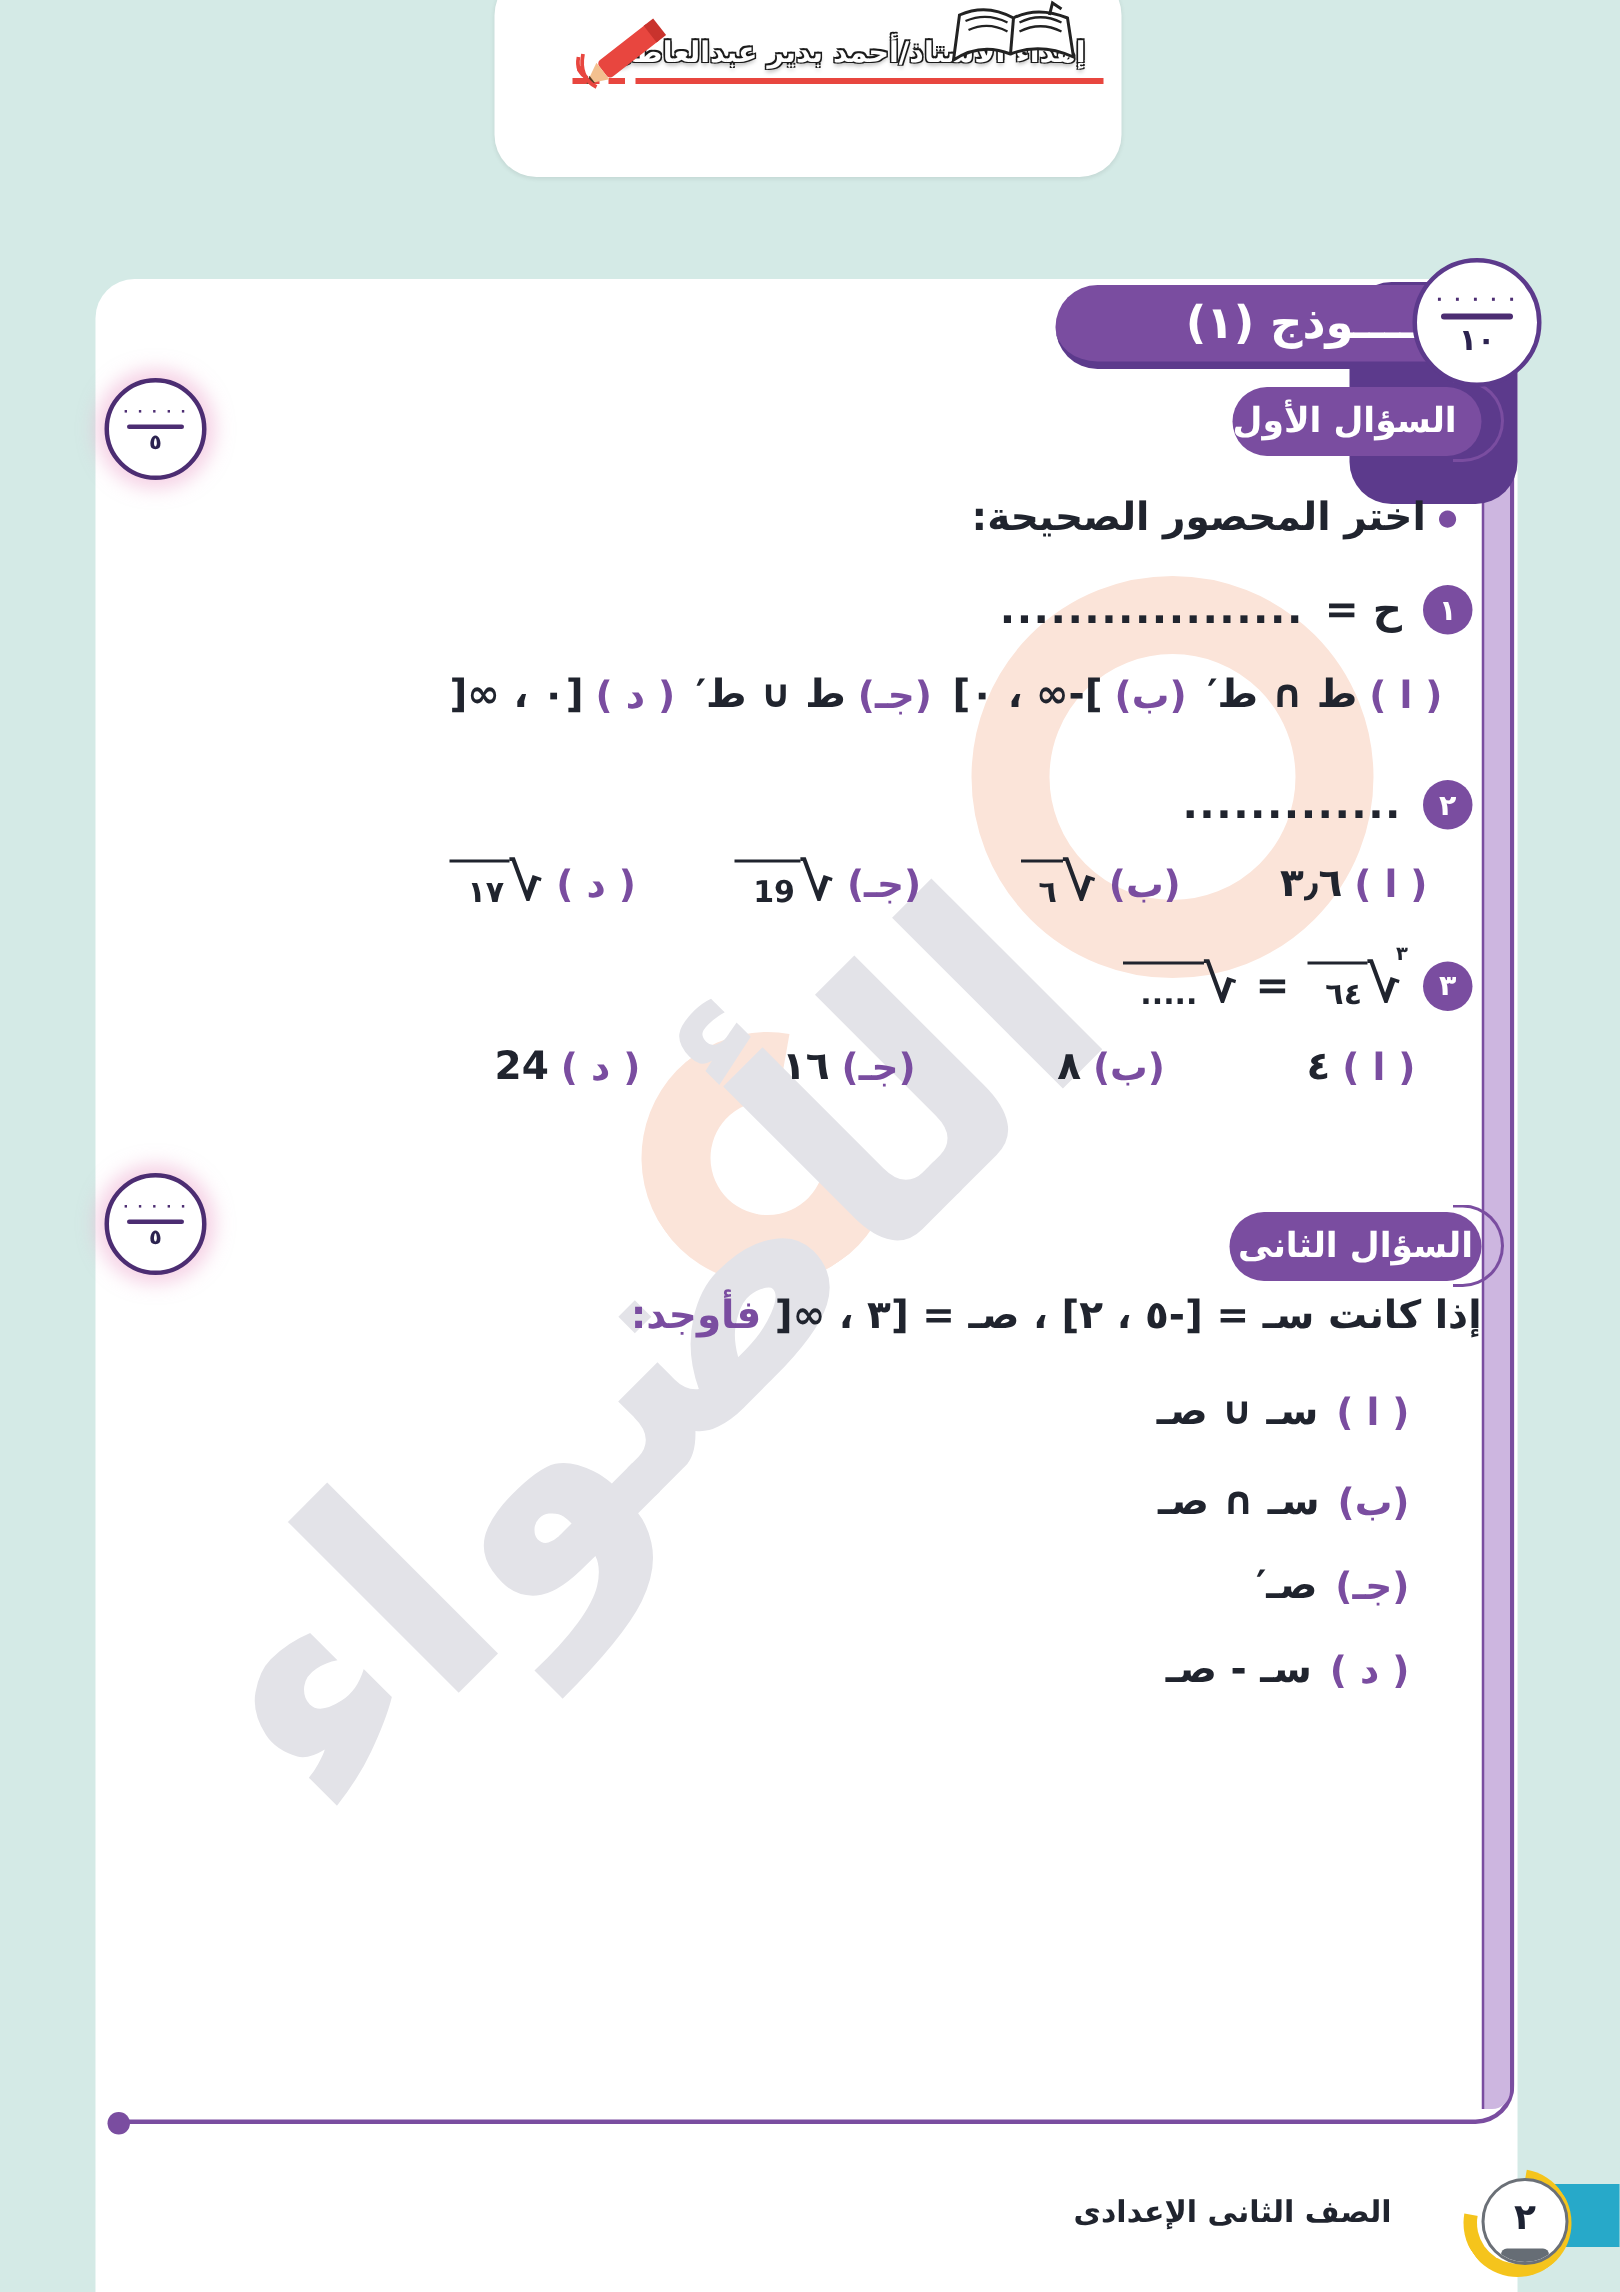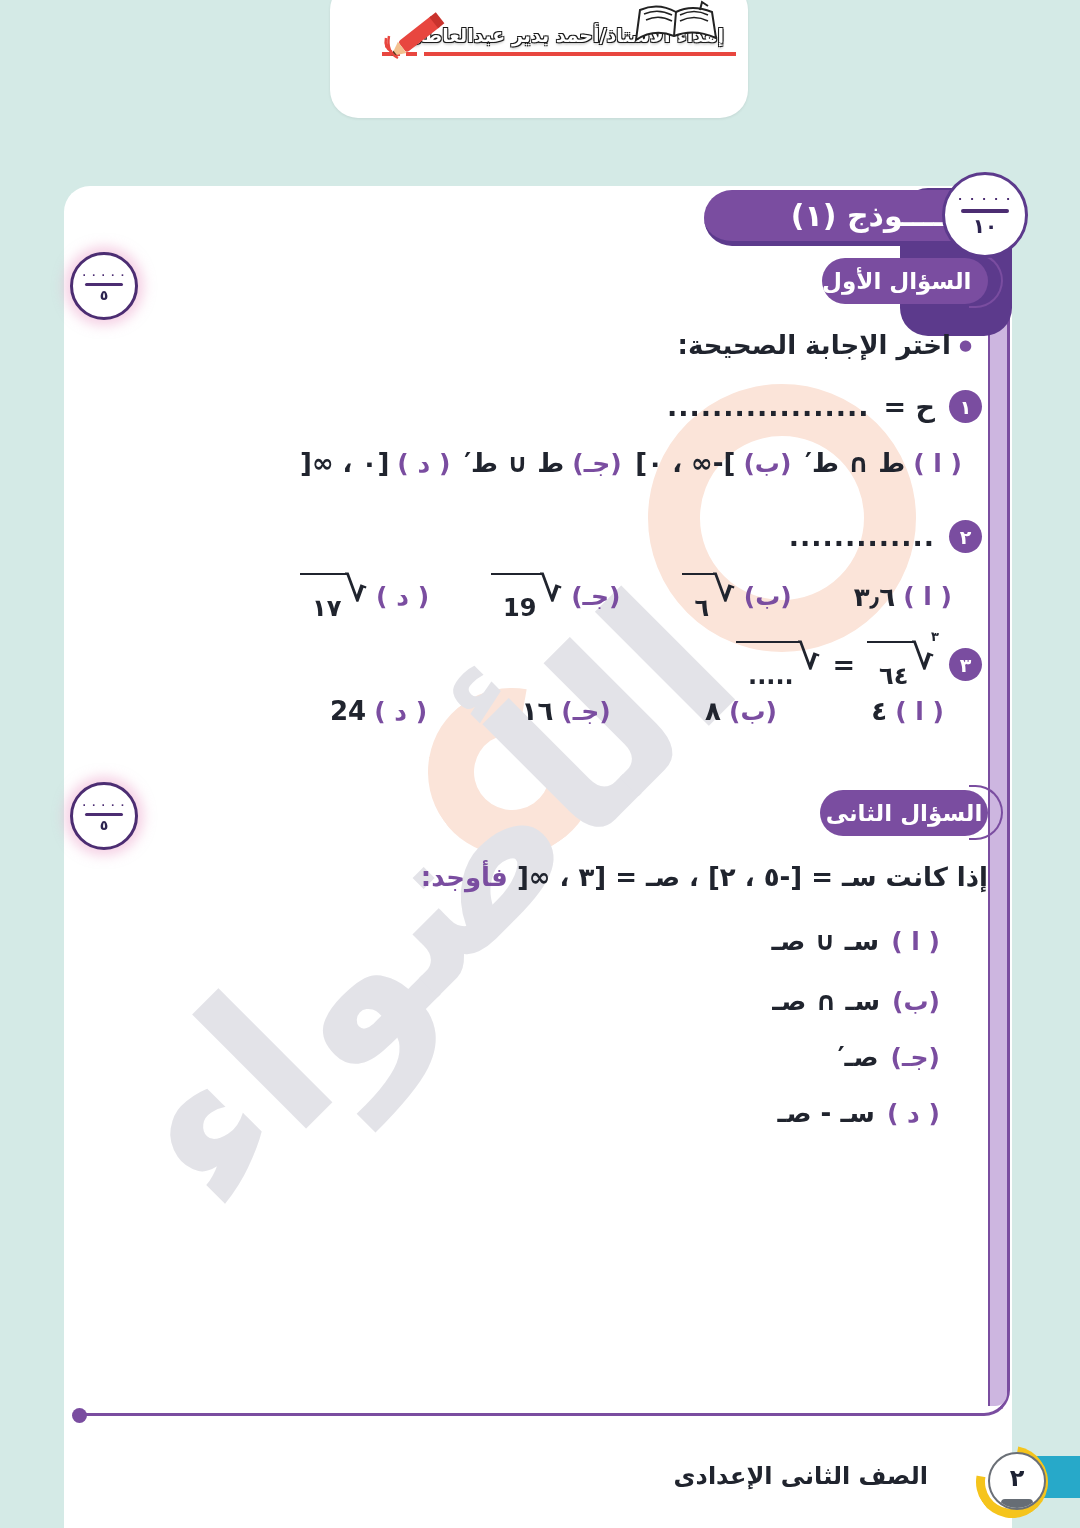--- a/index.html
+++ b/index.html
@@ -49,21 +49,21 @@
   .score-badge .bar { width:38px; height:3px; background:#4c2d72; border-radius:2px; margin:3px 0 2px; }
   .score-badge .val { font-size:14px; color:#2c2350; line-height:1; }
   .badge1 { left:70px; top:252px; }
   .badge2 { left:70px; top:782px; }
 
   
   .section-pill { position:absolute; height:46px; background:#7a4da0; border-radius:23px; z-index:6; display:flex; align-items:center; justify-content:center; }
   .section-pill span { color:#fff; font-size:23px; }
   .section-pill .arc { position:absolute; right:-15px; top:-5px; width:34px; height:55px; border:2.5px solid #7a4da0; border-left:none; border-radius:0 28px 28px 0; background:transparent; }
   .pill1 { left:822px; top:258px; width:166px;justify-content:flex-end; }
-  .pill2 { left:820px; top:790px; width:168px; }
+  .pill2 { left:820px; top:808px; width:168px; }
 
   
   .line { position:absolute; z-index:6; display:flex; direction:rtl; align-items:center; color:#20242e; }
   .instruction { right:108px; top:330px; font-size:26px; gap:8px; }
   .bullet { color:#7a4da0; font-size:15px; }
   .qnum { width:33px; height:33px; border-radius:50%; background:#7a4da0; color:#fff; display:flex; align-items:center; justify-content:center; font-size:19px; flex:0 0 33px; }
   .qrow { gap:14px; font-size:27px; }
   .q1row { right:98px; top:390px; }
   .q2row { right:98px; top:520px; }
   .q3row { right:98px; top:640px; }
@@ -75,36 +75,36 @@
   .optrow3 { left:330px; right:136px; top:696px; }
   .opt { display:flex; direction:rtl; align-items:center; gap:8px; }
   .opt-label { color:#7a4da0; font-size:25px; }
   .ltr-math { direction:ltr; unicode-bidi:isolate; }
 
   
   .radical { display:inline-flex; direction:rtl; align-items:flex-start; }
   .rad-head { position:relative; display:inline-block; line-height:1; }
   .rad-sign { display:inline-block; transform:scaleX(-1); font-size:34px; line-height:1; }
   .rad-idx { position:absolute; top:-10px; right:-4px; font-size:13px; }
-  .rad-cand { display:inline-block; direction:ltr; border-top:2.5px solid #20242e; padding:20px 4px 0 12px; margin-top:1px; font-size:24px; line-height:1.1; }
+  .rad-cand { display:inline-block; direction:ltr; border-top:2.5px solid #20242e; padding:8px 4px 0 12px; margin-top:1px; font-size:20px; line-height:1.1; }
 
   .q3formula { display:flex; direction:rtl; align-items:center; gap:12px; }
 
   
   .stem2 { right:92px; top:862px; font-size:26px; gap:9px; flex-wrap:nowrap; }
   .find-label { color:#7a4da0; }
   .item { position:absolute; z-index:6; display:flex; direction:rtl; align-items:center; gap:12px; color:#20242e; font-size:26px; }
   .item .opt-label { font-size:25px; }
   .item1 { right:140px; top:926px; }
   .item2 { right:140px; top:986px; }
   .item3 { right:140px; top:1042px; }
   .item4 { right:140px; top:1098px; }
 
   
-  .footer-grade { position:absolute; right:152px; top:1462px; font-size:24px; color:#20242e; z-index:6; }
+  .footer-grade { position:absolute; right:152px; top:1462px; font-size:20px; color:#20242e; z-index:6; }
   .cyan-bar { position:absolute; left:1016px; top:1456px; width:64px; height:42px; background:#27a9c9; z-index:5; }
   .crescent { position:absolute; left:976px; top:1446px; width:72px; height:72px; border:9px solid #f5c41c; border-top-color:transparent; border-radius:50%; transform:rotate(-35deg); z-index:6; }
   .page-circle { position:absolute; left:988px; top:1452px; width:58px; height:58px; background:#fff; border:2px solid #6b7077; border-radius:50%; z-index:7; display:flex; align-items:center; justify-content:center; overflow:hidden; }
   .page-circle .num { font-size:24px; color:#1d2233; margin-bottom:6px; }
   .page-circle .wedge { position:absolute; bottom:0; left:20%; width:60%; height:9px; background:#666d75; border-radius:4px 4px 0 0; }
 </style>
 </head>
 <body>
 
 <div class="page">
@@ -163,21 +163,21 @@
     <span class="val">٥</span>
   </div>
 
   <div class="section-pill pill1">
     <span>السؤال الأول</span>
     <span class="arc"></span>
   </div>
 
   <div class="line instruction">
     <span class="bullet">●</span>
-    <span>اختر الإجابة الصحيحة:</span>
+    <span>اختر المحصور الصحيحة:</span>
   </div>
 
   <div class="line qrow q1row">
     <span class="qnum">١</span>
     <span>ح =</span>
     <span class="blankdots">..................</span>
   </div>
   <div class="optrow optrow1">
     <span class="opt">
       <span class="opt-label">( ا )</span>

